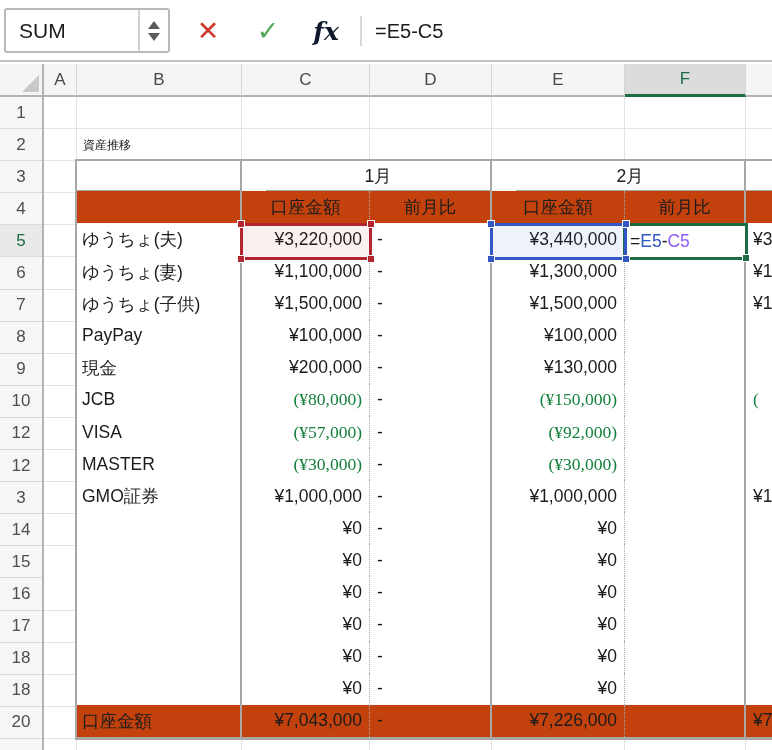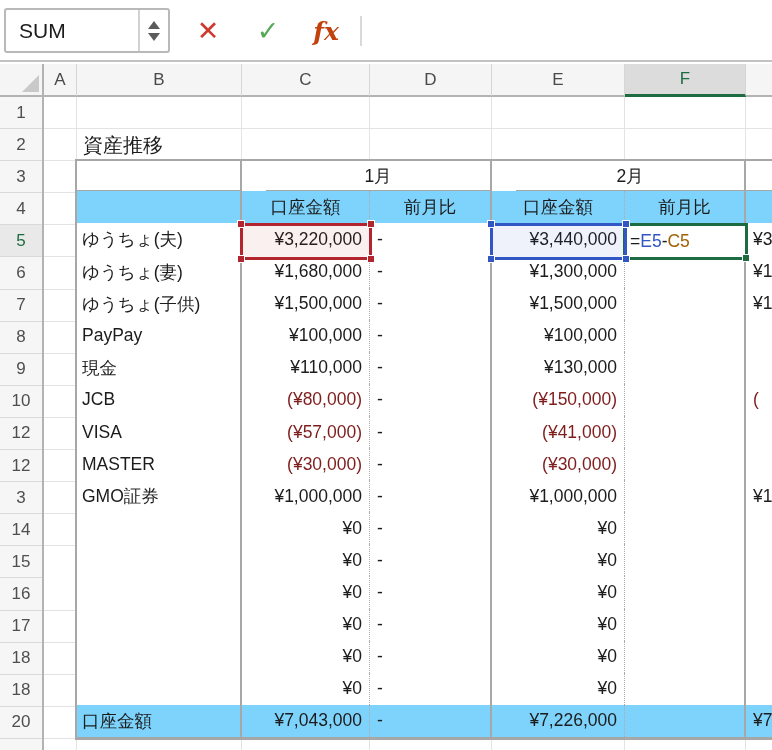--- a/index.html
+++ b/index.html
@@ -9,21 +9,21 @@
   
   .fbar { position:absolute; left:0; top:0; width:772px; height:62px; background:#fff; border-bottom:2px solid #c2c2c2; }
   .namebox { position:absolute; left:4px; top:8px; width:166px; height:45px; border:2px solid #b9b9b9; border-radius:3px; background:#fff; display:flex; align-items:stretch; }
   .namebox-val { flex:1; display:flex; align-items:center; padding-left:13px; font-size:21px; color:#1b1b1b; }
   .stepper { width:30px; border-left:2px solid #d2d2d2; display:flex; flex-direction:column; align-items:center; justify-content:center; gap:4px; }
   .tri-up { width:0; height:0; border-left:6px solid transparent; border-right:6px solid transparent; border-bottom:8px solid #5b5b5b; }
   .tri-down { width:0; height:0; border-left:6px solid transparent; border-right:6px solid transparent; border-top:8px solid #5b5b5b; }
   .fbtn { position:absolute; top:0; height:62px; display:flex; align-items:center; justify-content:center; font-size:27px; font-weight:bold; }
   .cancel { left:190px; width:36px; color:#cf3a30; }
   .confirm { left:250px; width:36px; color:#55a858; }
-  .fxlbl { position:absolute; left:306px; top:0; height:62px; width:40px; display:flex; align-items:center; justify-content:center; font-family:"DejaVu Serif","Liberation Serif",serif; font-style:italic; font-size:25px; color:#c2410c; font-weight:bold; }
+  .fxlbl { position:absolute; left:306px; top:0; height:62px; width:40px; display:flex; align-items:center; justify-content:center; font-family:"DejaVu Serif","Liberation Serif",serif; font-style:italic; font-size:25px; color:#0f172a; font-weight:bold; }
   .fdiv { position:absolute; left:360px; top:16px; width:2px; height:30px; background:#d9d9d9; }
   .finput { position:absolute; left:375px; top:0; height:62px; right:4px; display:flex; align-items:center; font-size:20px; color:#1b1b1b; }
 
   
   .colheads { position:absolute; left:0; top:64px; width:772px; height:33px; display:flex; background:#f5f5f5; }
   .corner { width:44px; height:33px; position:relative; background:#f5f5f5; border-right:2px solid #b3b3b3; border-bottom:2px solid #b3b3b3; }
   .corner-tri { position:absolute; right:3px; bottom:3px; width:0; height:0; border-left:17px solid transparent; border-bottom:17px solid #c9c9c9; }
   .colh { height:33px; display:flex; align-items:center; justify-content:center; font-size:17px; color:#4a4a4a; border-right:1px solid #d6d6d6; border-bottom:2px solid #b3b3b3; background:#f5f5f5; }
   .colh.active { background:#dcdcdc; color:#1d6b41; border-bottom:3px solid #1d6b41; }
   .colh.gsliver { flex:1; border-right:none; }
@@ -32,39 +32,39 @@
   .rowheads { position:absolute; left:0; top:97px; width:44px; height:653px; background:#f6f6f6; border-right:2px solid #b3b3b3; }
   .rowh { position:relative; width:42px; height:32.1px; display:flex; align-items:center; justify-content:center; font-size:17px; color:#4f4f4f; border-bottom:1px solid #dadada; background:#f6f6f6; }
   .rowh.active { background:#e9e9e9; color:#1d6b41; }
 
   
   .cells { position:absolute; left:44px; top:97px; width:728px; height:653px; background-color:#fff;
     background-image:
       repeating-linear-gradient(to bottom, transparent 0, transparent 31.1px, #e3e3e3 31.1px, #e3e3e3 32.1px),
       linear-gradient(to right, transparent 0, transparent 32px, #e3e3e3 32px, #e3e3e3 33px, transparent 33px, transparent 197px, #e3e3e3 197px, #e3e3e3 198px, transparent 198px, transparent 325px, #e3e3e3 325px, #e3e3e3 326px, transparent 326px, transparent 447px, #e3e3e3 447px, #e3e3e3 448px, transparent 448px, transparent 580px, #e3e3e3 580px, #e3e3e3 581px, transparent 581px, transparent 701px, #e3e3e3 701px, #e3e3e3 702px, transparent 702px);
   }
-  .title { position:absolute; left:39px; top:32.1px; height:32.1px; display:flex; align-items:center; font-size:20px; color:#1c1c1c; }
+  .title { position:absolute; left:39px; top:32.1px; height:32.1px; display:flex; align-items:center; font-size:12px; color:#1c1c1c; }
 
   
   .tbl { position:absolute; left:31px; top:62px; width:697px; border-left:2px solid #a7a7a7; border-top:2px solid #a7a7a7; border-bottom:3px solid #a7a7a7; background:#fff;
     display:grid; grid-template-columns:165px 128px 122px 133px 121px 1fr; grid-template-rows:30.3px repeat(17, 32.1px); }
   .tr { display:contents; }
   .td { display:flex; align-items:center; font-size:17.5px; color:#1c1c1c; overflow:hidden; white-space:nowrap; }
   .cB { padding-left:5px; border-right:2px solid #a7a7a7; }
   .cC { justify-content:flex-end; padding-right:7px; border-right:1px dotted #aaaaaa; }
   .cD { padding-left:7px; border-right:2px solid #a7a7a7; }
   .cE { justify-content:flex-end; padding-right:7px; border-right:1px dotted #aaaaaa; }
   .cF { border-right:2px solid #a7a7a7; }
   .cG { padding-left:7px; }
   .mrow { border-bottom:1px solid #a7a7a7; }
   .mcell { grid-column:span 2; justify-content:center;margin-left:24px; }
   .mB, .mC { border-right:2px solid #a7a7a7; }
   .shead { background:#ccd3ea; justify-content:center; padding:0; }
-  .lav { background:#7dd3fc; }
-  .neg { color:#7f1d1d; }
+  .lav { background:#c2410c; }
+  .neg { color:#15803d;font-family:Liberation Serif, serif; }
 
   
   .ov { position:absolute; pointer-events:none; }
   .sel-green { left:579px; top:126px; width:125px; height:37px; border:3px solid #1d6b41; background:#ffffff; display:flex; align-items:center; padding-left:4px; font-size:17.5px; }
   .sel-red { left:196px; top:126px; width:132px; height:37px; border:3px solid #b3252e; background:rgba(179,37,46,0.07); }
   .sel-blue { left:446px; top:126px; width:137px; height:37px; border:3px solid #3257c4; background:rgba(50,87,196,0.08); }
   .hdl { position:absolute; width:8px; height:8px; border:1px solid #fff; }
   .hdl.red { background:#b3252e; } .hdl.blue { background:#3257c4; }
   .h-tl { left:-6px; top:-6px; } .h-tr { right:-6px; top:-6px; } .h-bl { left:-6px; bottom:-6px; } .h-br { right:-6px; bottom:-6px; }
   .fill-hdl { position:absolute; right:-5px; bottom:-5px; width:8px; height:8px; background:#1d6b41; border:1px solid #fff; }
@@ -79,20 +79,21 @@
       <div class="namebox-val">SUM</div>
       <div class="stepper">
         <div class="tri-up"></div>
         <div class="tri-down"></div>
       </div>
     </div>
     <div class="fbtn cancel">✕</div>
     <div class="fbtn confirm">✓</div>
     <div class="fxlbl">fx</div>
     <div class="fdiv"></div>
+    <div class="finput">=E5-C5</div>
   </div>
 
   <div class="colheads" id="colheads">
     <div class="corner">
       <div class="corner-tri"></div>
     </div>
   <div class="colh" style="width: 33px;">A</div>
       <div class="colh" style="width: 165px;">B</div>
       <div class="colh" style="width: 128px;">C</div>
       <div class="colh" style="width: 122px;">D</div>
@@ -150,21 +151,21 @@
       <div class="td cB">ゆうちょ(夫)</div>
       <div class="td cC">¥3,220,000</div>
       <div class="td cD">-</div>
       <div class="td cE">¥3,440,000</div>
       <div class="td cF"></div>
       <div class="td cG">¥3</div>
     </div>
   
     <div class="tr">
       <div class="td cB">ゆうちょ(妻)</div>
-      <div class="td cC">¥1,680,000</div>
+      <div class="td cC">¥1,100,000</div>
       <div class="td cD">-</div>
       <div class="td cE">¥1,300,000</div>
       <div class="td cF"></div>
       <div class="td cG">¥1</div>
     </div>
   
     <div class="tr">
       <div class="td cB">ゆうちょ(子供)</div>
       <div class="td cC">¥1,500,000</div>
       <div class="td cD">-</div>
@@ -177,41 +178,41 @@
       <div class="td cB">PayPay</div>
       <div class="td cC">¥100,000</div>
       <div class="td cD">-</div>
       <div class="td cE">¥100,000</div>
       <div class="td cF"></div>
       <div class="td cG"></div>
     </div>
   
     <div class="tr">
       <div class="td cB">現金</div>
-      <div class="td cC">¥110,000</div>
+      <div class="td cC">¥200,000</div>
       <div class="td cD">-</div>
       <div class="td cE">¥130,000</div>
       <div class="td cF"></div>
       <div class="td cG"></div>
     </div>
   
     <div class="tr">
       <div class="td cB">JCB</div>
       <div class="td cC neg">(¥80,000)</div>
       <div class="td cD">-</div>
       <div class="td cE neg">(¥150,000)</div>
       <div class="td cF"></div>
       <div class="td cG neg">(</div>
     </div>
   
     <div class="tr">
       <div class="td cB">VISA</div>
       <div class="td cC neg">(¥57,000)</div>
       <div class="td cD">-</div>
-      <div class="td cE neg">(¥41,000)</div>
+      <div class="td cE neg">(¥92,000)</div>
       <div class="td cF"></div>
       <div class="td cG"></div>
     </div>
   
     <div class="tr">
       <div class="td cB">MASTER</div>
       <div class="td cC neg">(¥30,000)</div>
       <div class="td cD">-</div>
       <div class="td cE neg">(¥30,000)</div>
       <div class="td cF"></div>
@@ -289,21 +290,21 @@
         <div class="td lav cE">¥7,226,000</div>
         <div class="td lav cF"></div>
         <div class="td lav cG">¥7</div>
       </div>
     </div>
 
     <div class="ov sel-green">
       <span style="color: rgb(27, 27, 27);">=</span>
         <span style="color: rgb(50, 87, 196);">E5</span>
         <span style="color: rgb(27, 27, 27);">-</span>
-        <span style="color: #a16207;">C5</span>
+        <span style="color: #8b5cf6;">C5</span>
       <div class="fill-hdl"></div>
     </div>
     <div class="ov sel-red">
       <div class="hdl red h-tl"></div>
       <div class="hdl red h-tr"></div>
       <div class="hdl red h-bl"></div>
       <div class="hdl red h-br"></div>
     </div>
     <div class="ov sel-blue">
       <div class="hdl blue h-tl"></div>

